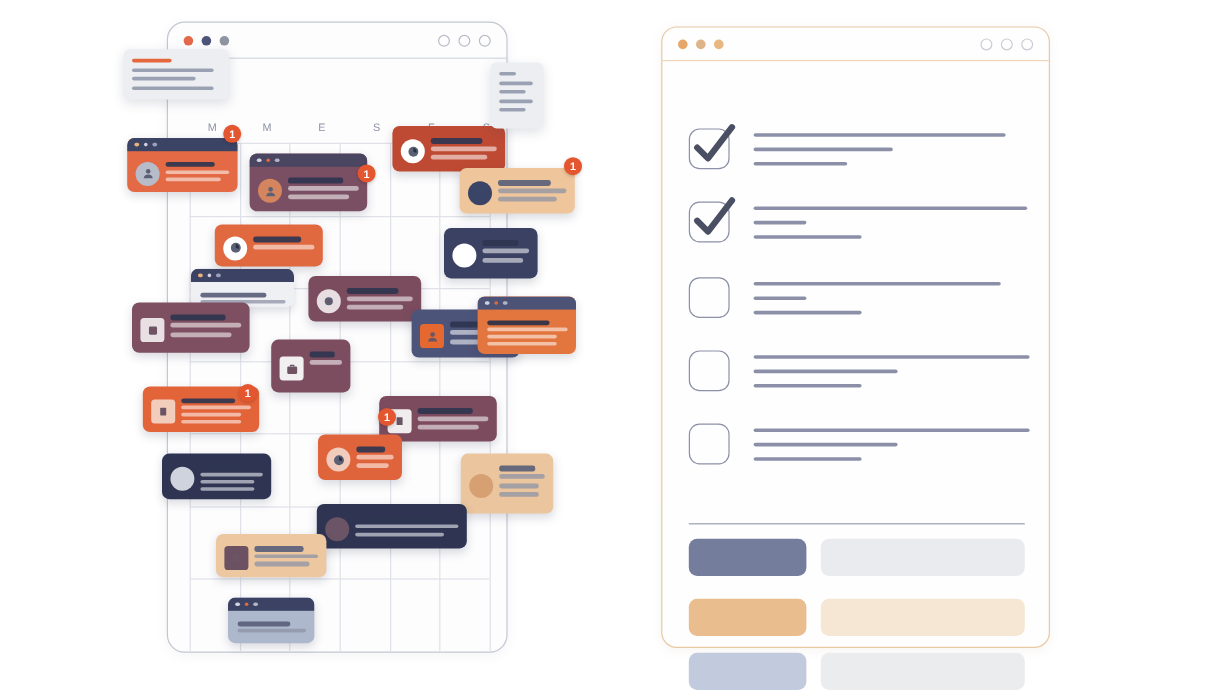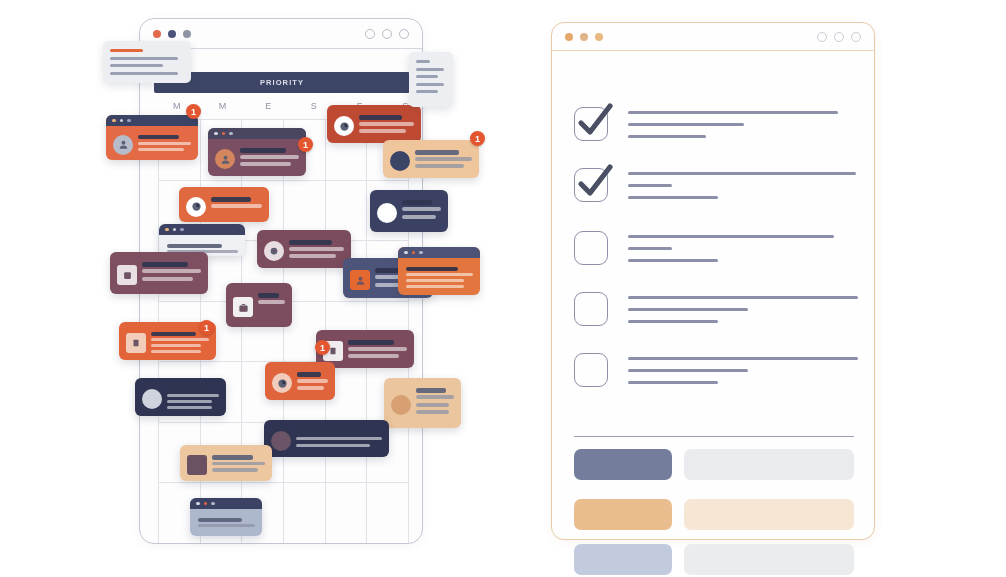--- a/index.html
+++ b/index.html
@@ -136,23 +136,20 @@
         <span class="dot" style="background:#8f94a3"></span>
       </div>
       <div class="ringdots">
         <span class="ring"></span>
         <span class="ring"></span>
         <span class="ring"></span>
       </div>
     </div>
 
     <div id="cal-body">
-      <div id="priority-bar">
-        <span id="priority-label">PRIORITY</span>
-      </div>
       <div id="daynames">
           <span>M</span>
           <span>M</span>
           <span>E</span>
           <span>S</span>
           <span>F</span>
           <span>S</span>
         </div>
       <div id="grid">
           <div class="vline" style="left: 0px;"></div>

